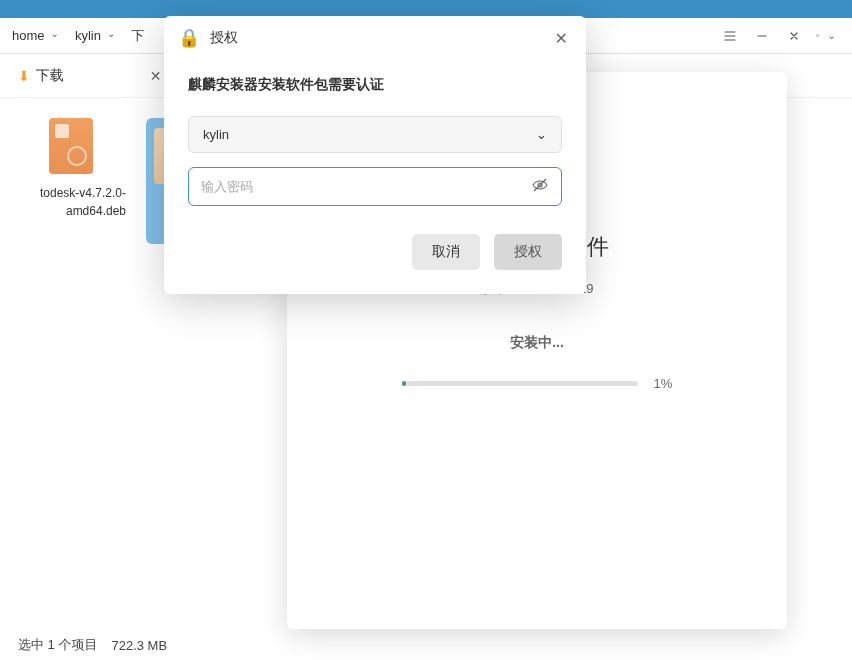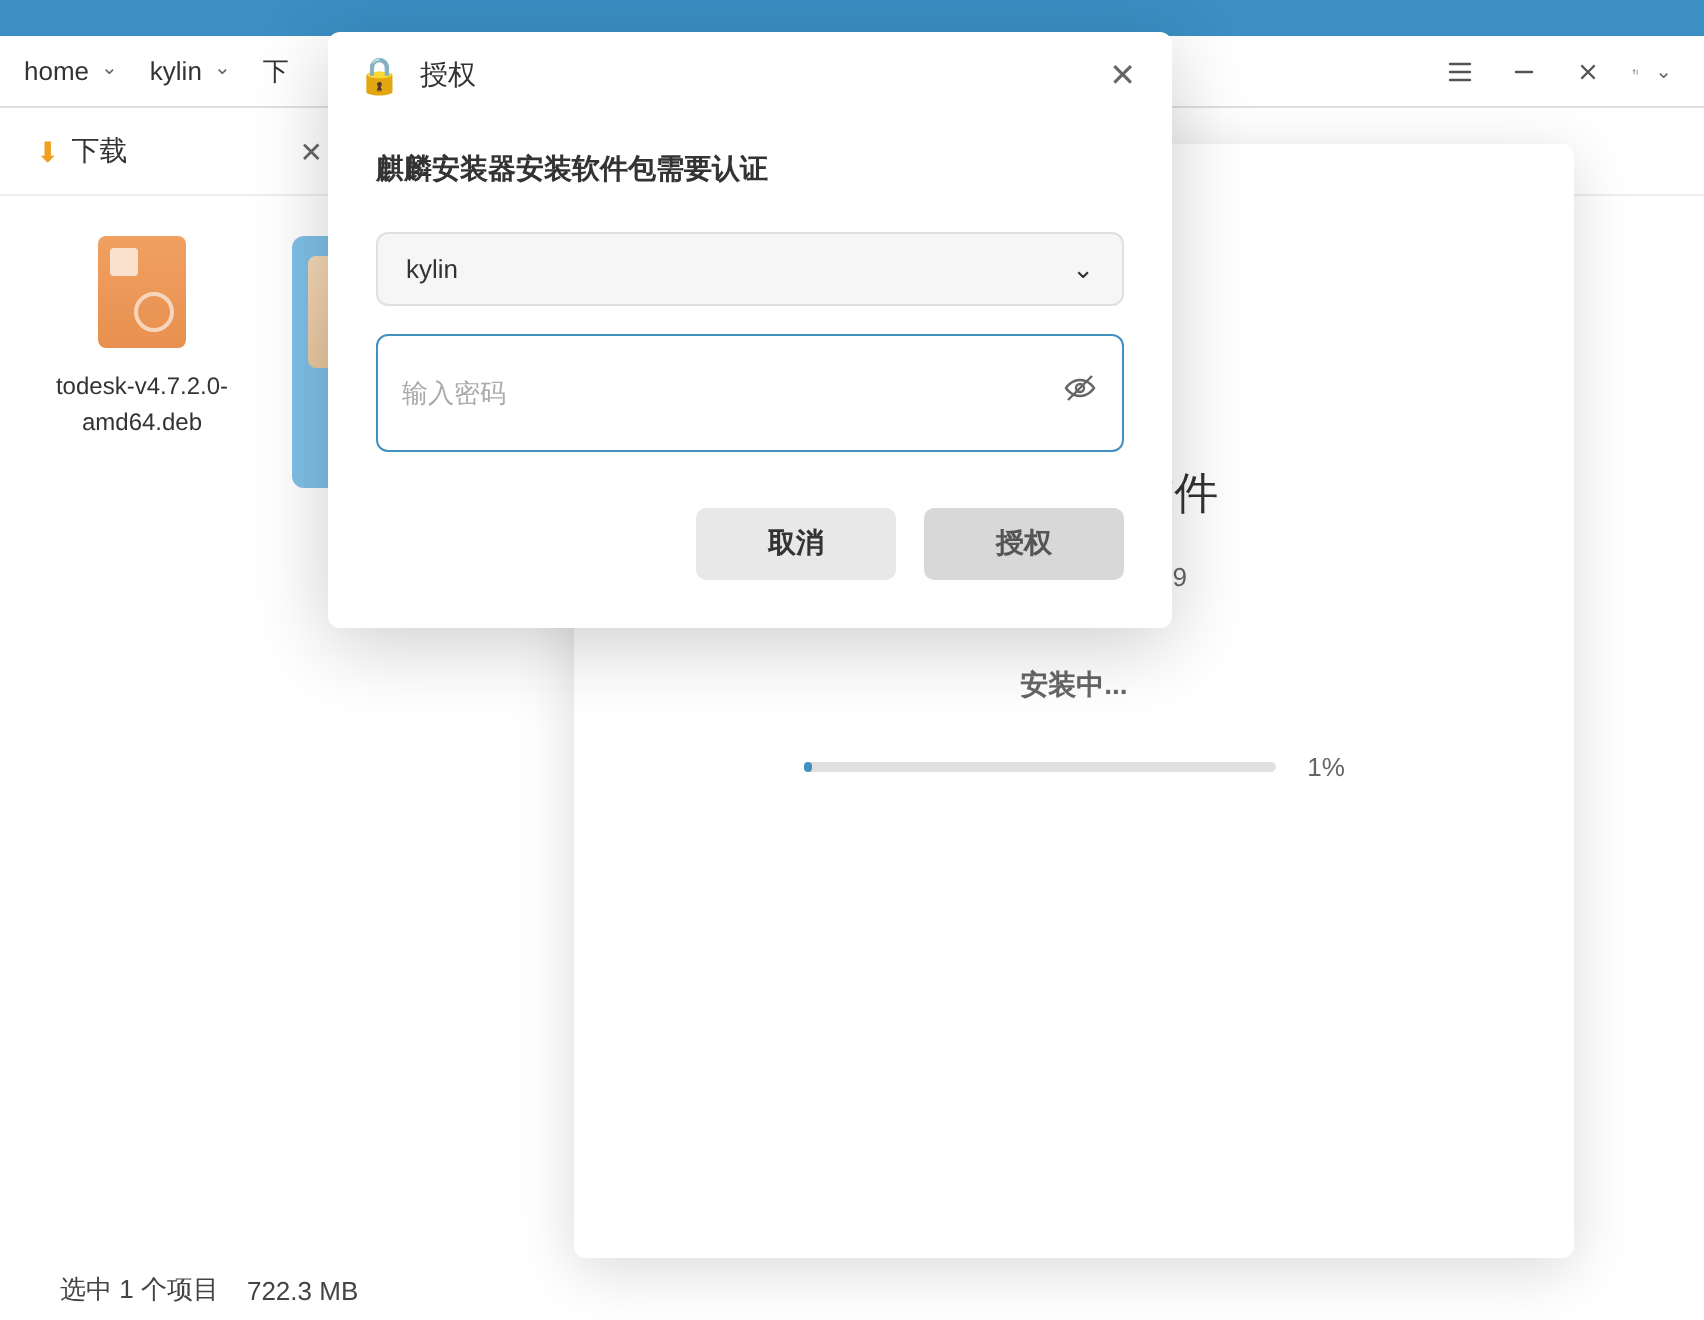--- a/index.html
+++ b/index.html
@@ -94,21 +94,21 @@
       padding: 20px 16px;
       display: flex;
       gap: 20px;
       align-items: flex-start;
     }
     .file-item {
       width: 110px;
       display: flex;
       flex-direction: column;
       align-items: center;
-      text-align: center;
+      text-align: right;
     }
     .file-icon-deb {
       width: 44px;
       height: 56px;
       background: linear-gradient(180deg, #f0a060 0%, #e89050 100%);
       border-radius: 4px;
       position: relative;
       margin-bottom: 10px;
     }
     .file-icon-deb::before {
@@ -270,21 +270,21 @@
       margin-bottom: 14px;
       font-size: 13px;
       color: #333;
       cursor: pointer;
     }
     .auth-password-wrap {
       display: flex;
       align-items: center;
       border: 1.5px solid #4090c0;
       border-radius: 6px;
-      padding: 10px 12px;
+      padding: 0 12px;
       margin-bottom: 28px;
     }
     .auth-password-input {
       flex: 1;
       border: none;
       outline: none;
       padding: 11px 0;
       font-size: 13px;
       background: transparent;
     }
@@ -294,42 +294,41 @@
     .auth-eye-icon {
       cursor: pointer;
       color: #666;
     }
     .auth-buttons {
       display: flex;
       justify-content: flex-end;
       gap: 14px;
     }
     .auth-btn {
-      padding: 9px 36px;
+      padding: 9px 20px;
       border: none;
       border-radius: 5px;
       font-size: 14px;
       cursor: pointer;
       background: #e8e8e8;
       color: #333;
-      font-weight: bold;
     }
     .auth-btn-primary {
       background: #d8d8d8;
       color: #555;
     }
     .status-bar {
       position: absolute;
       left: 0;
       bottom: 0;
       height: 30px;
       width: 100%;
       display: flex;
       align-items: center;
-      padding-left: 30px;
+      padding-left: 18px;
       font-size: 13px;
       color: #444;
       gap: 14px;
     }
   </style>
 </head>
 <body>
 
 <div class="top-bar"></div>
 

